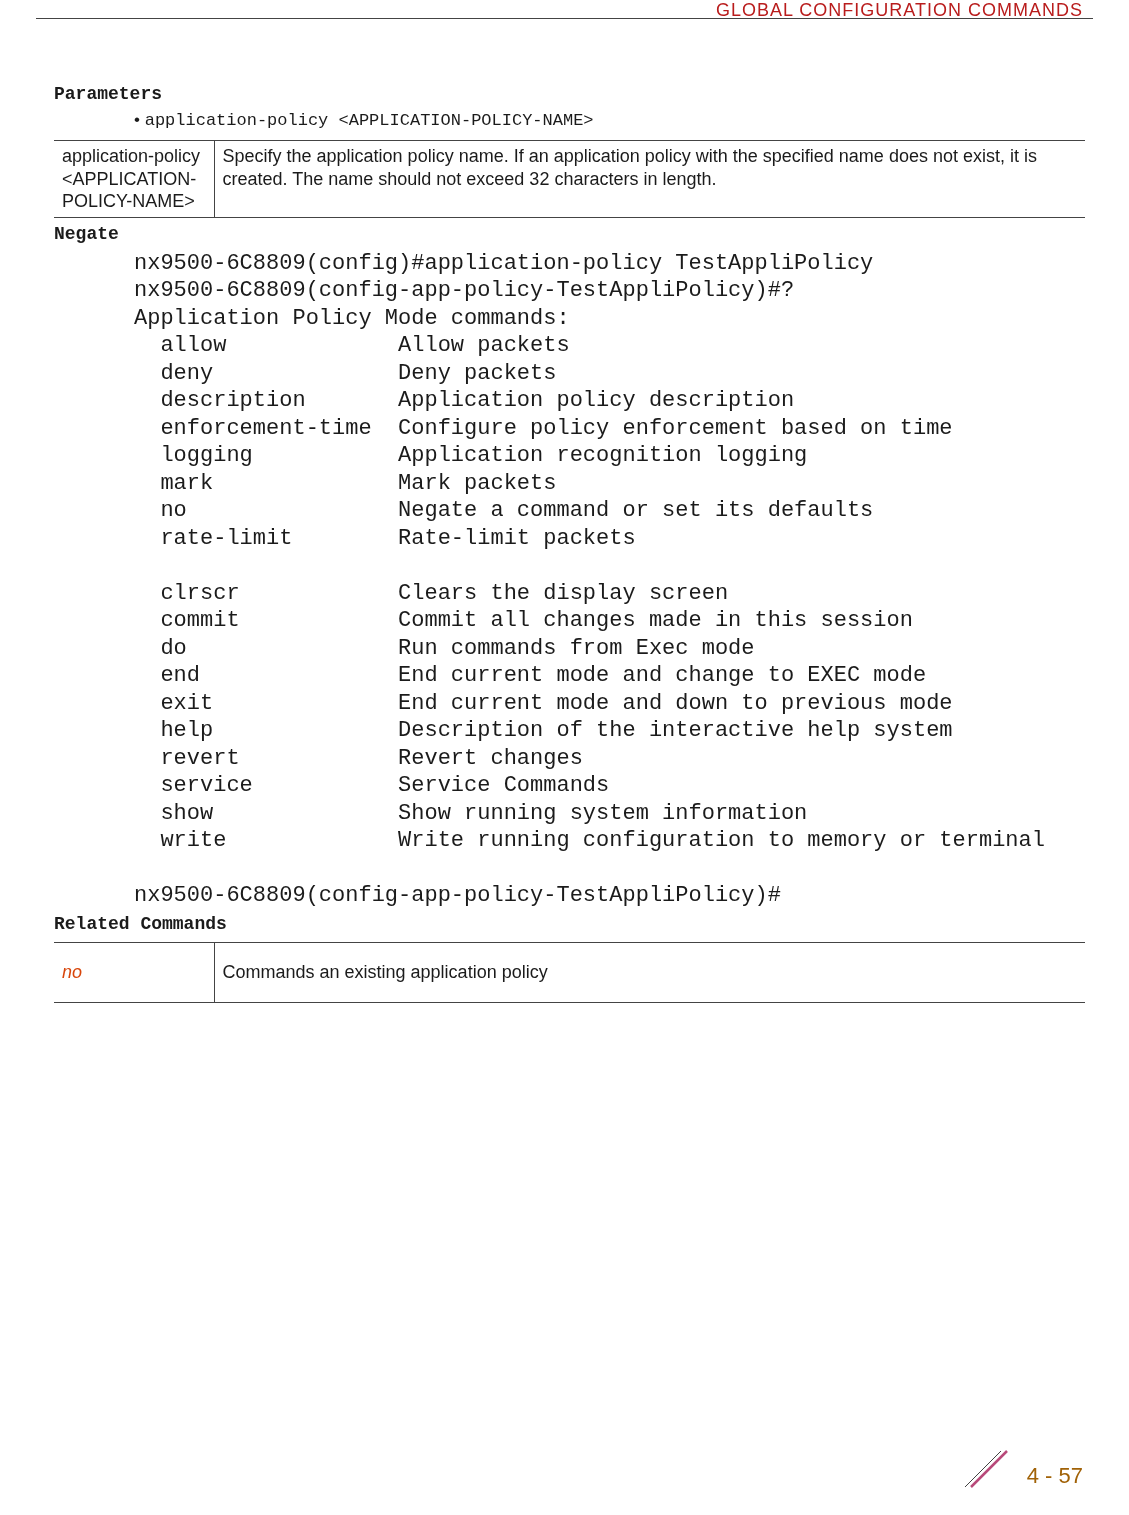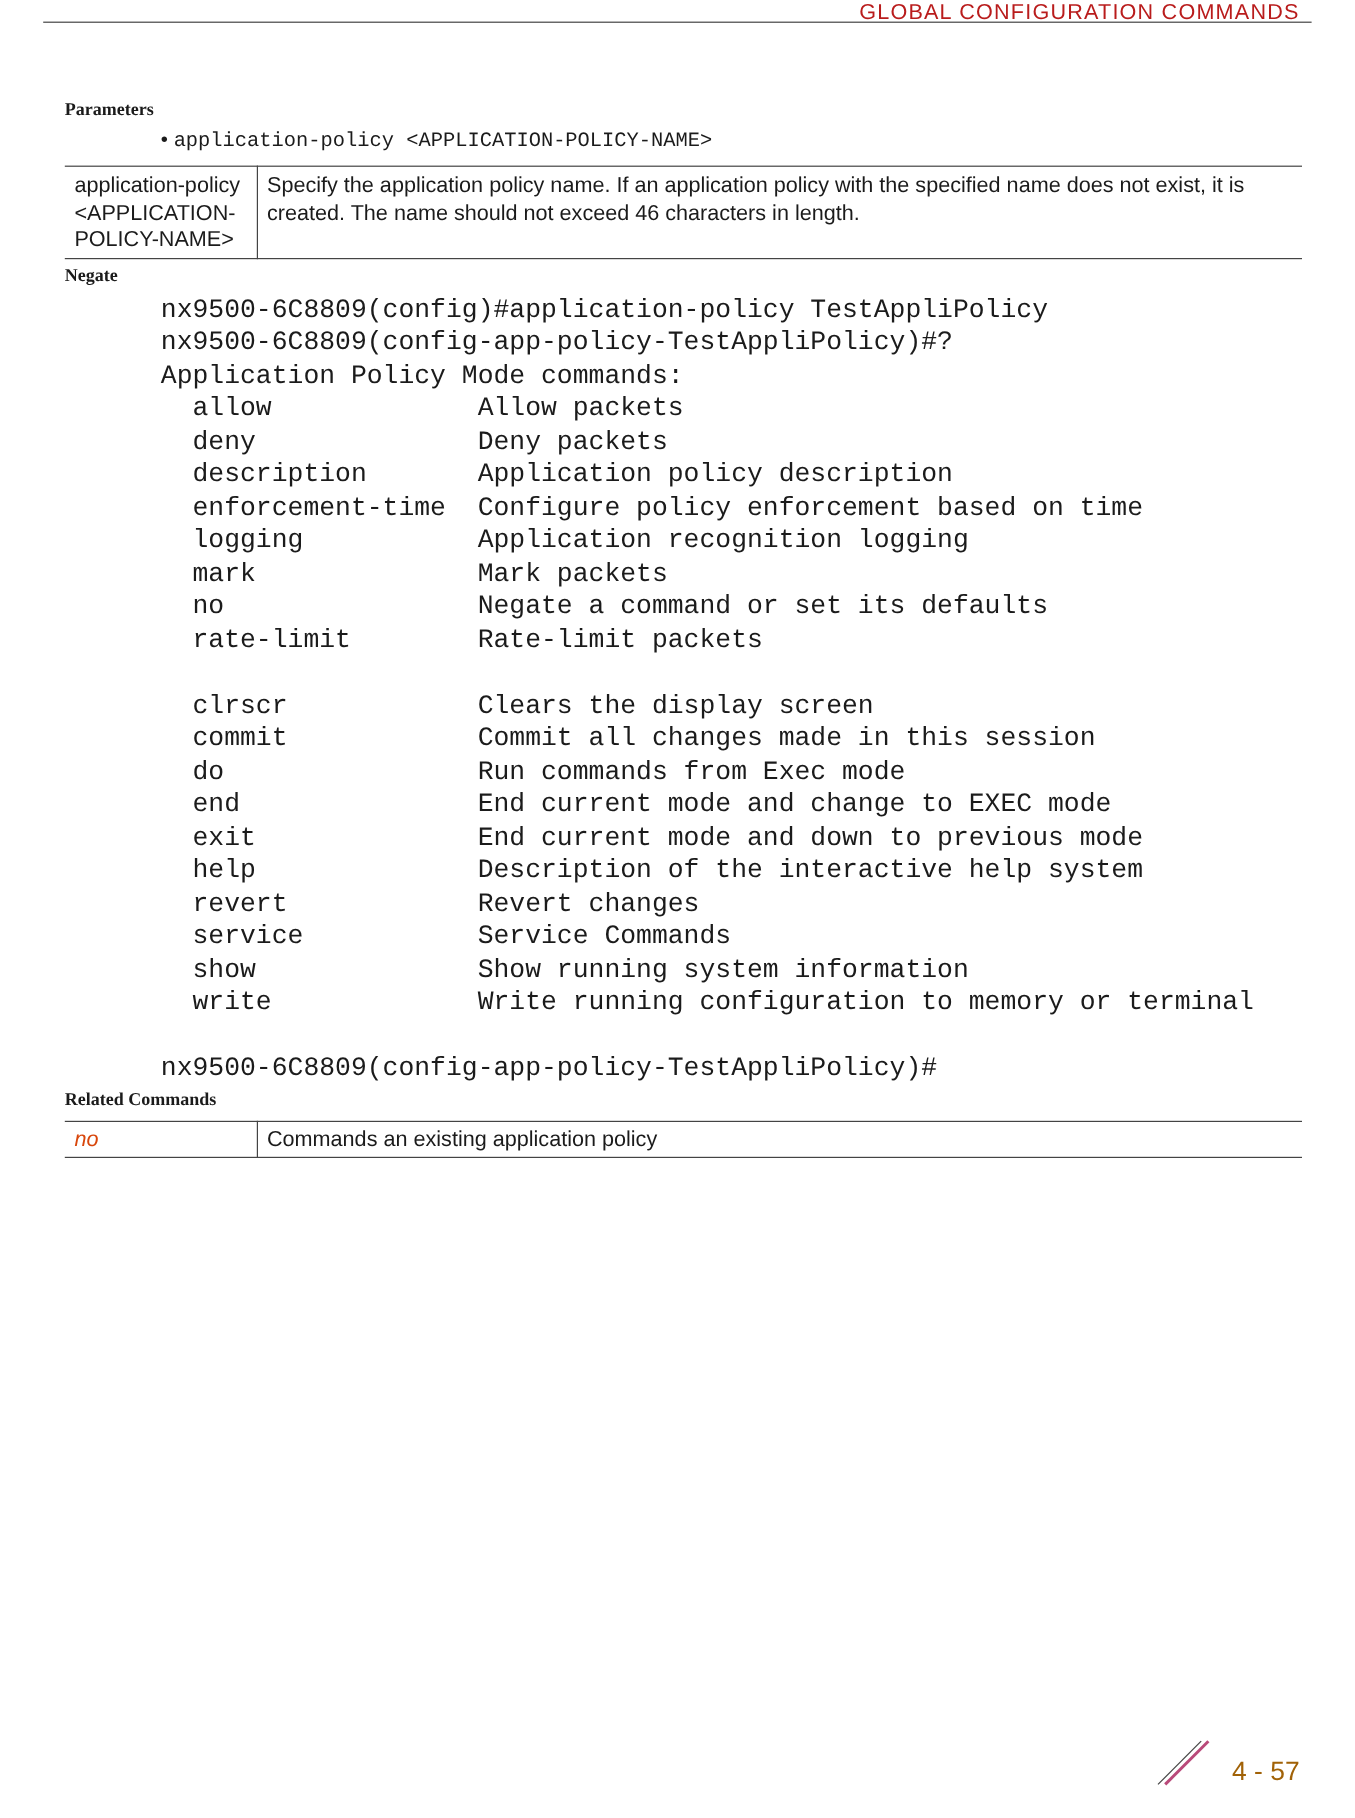--- a/index.html
+++ b/index.html
@@ -32,24 +32,24 @@
     font-stretch: condensed;
   }
   .content {
     position: absolute;
     top: 80px;
     left: 54px;
     right: 44px;
   }
   .section-h {
     font-weight: bold;
-    font-size: 15px;
+    font-size: 18px;
     margin-top: 4px;
     margin-bottom: 6px;
-    font-family: Liberation Serif, serif;
+    font-family: Liberation Mono, monospace;
   }
   .bullet-line {
     font-family: "Courier New", Courier, monospace;
     font-size: 17px;
     margin-left: 80px;
     margin-bottom: 10px;
   }
   .bullet-line::before {
     content: "• ";
     font-family: Arial, Helvetica, sans-serif;
@@ -81,21 +81,21 @@
   table.related-table {
     border-collapse: collapse;
     width: 100%;
     margin-top: 8px;
   }
   table.related-table td {
     border-top: 1.5px solid #444;
     border-bottom: 1.5px solid #444;
     border-left: 1.5px solid #444;
     border-right: 1.5px solid #444;
-    padding: 3px 8px;
+    padding: 18px 8px;
     vertical-align: top;
     font-size: 18px;
     line-height: 1.3;
     font-stretch: condensed;
   }
   table.related-table td:first-child {
     width: 160px;
     border-left: none;
   }
   table.related-table td:last-child {
@@ -152,21 +152,21 @@
 <div class="content">
 
   <div class="section-h">Parameters</div>
 
   <div class="bullet-line">application-policy &lt;APPLICATION-POLICY-NAME&gt;</div>
 
   <table class="param-table">
     <tbody>
         <tr>
       <td>application-policy &lt;APPLICATION-POLICY-NAME&gt;</td>
-      <td>Specify the application policy name. If an application policy with the specified name does not exist, it is created. The name should not exceed 46 characters in length.</td>
+      <td>Specify the application policy name. If an application policy with the specified name does not exist, it is created. The name should not exceed 32 characters in length.</td>
     </tr>
   </tbody>
     </table>
 
   <div class="section-h">Negate</div>
 
   <pre class="example">nx9500-6C8809(config)#application-policy TestAppliPolicy
 nx9500-6C8809(config-app-policy-TestAppliPolicy)#?
 Application Policy Mode commands:
   allow             Allow packets

